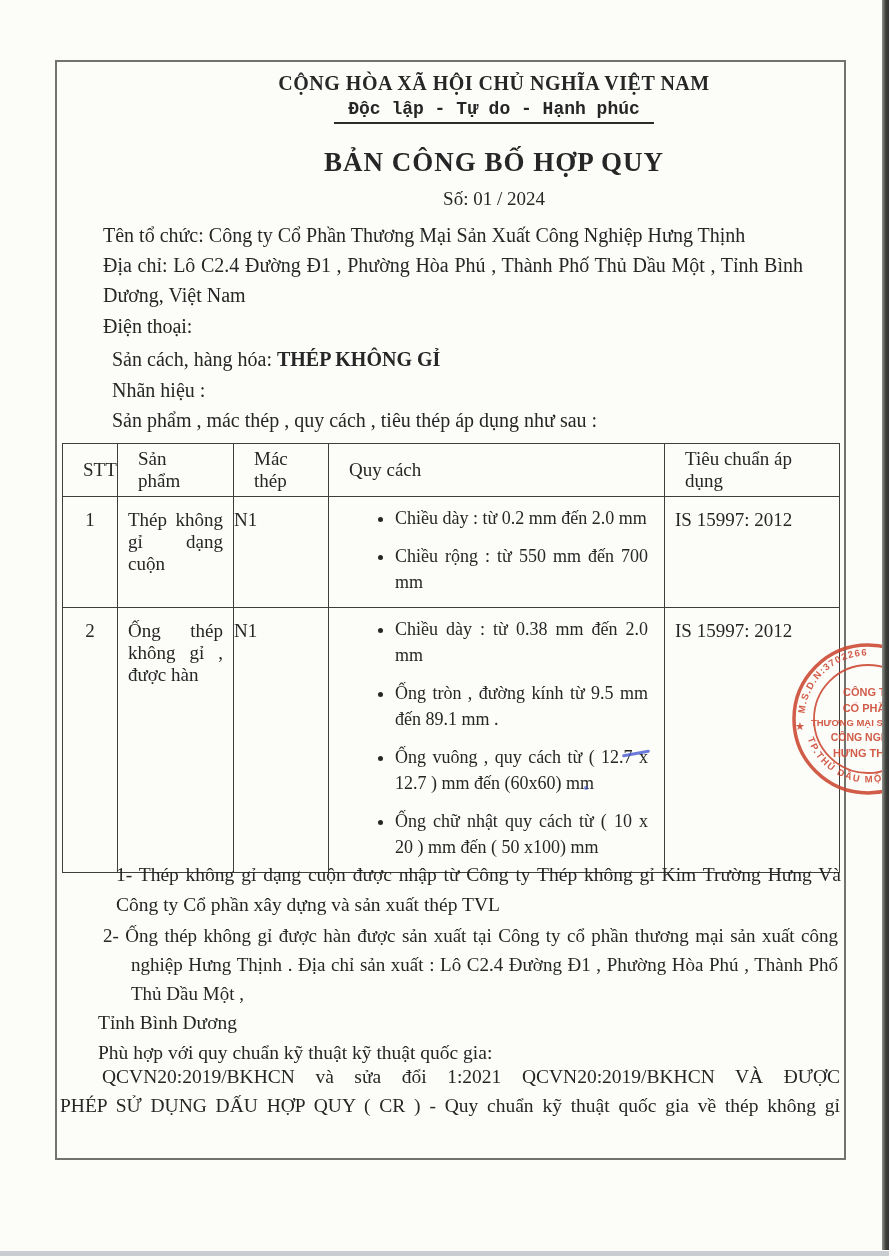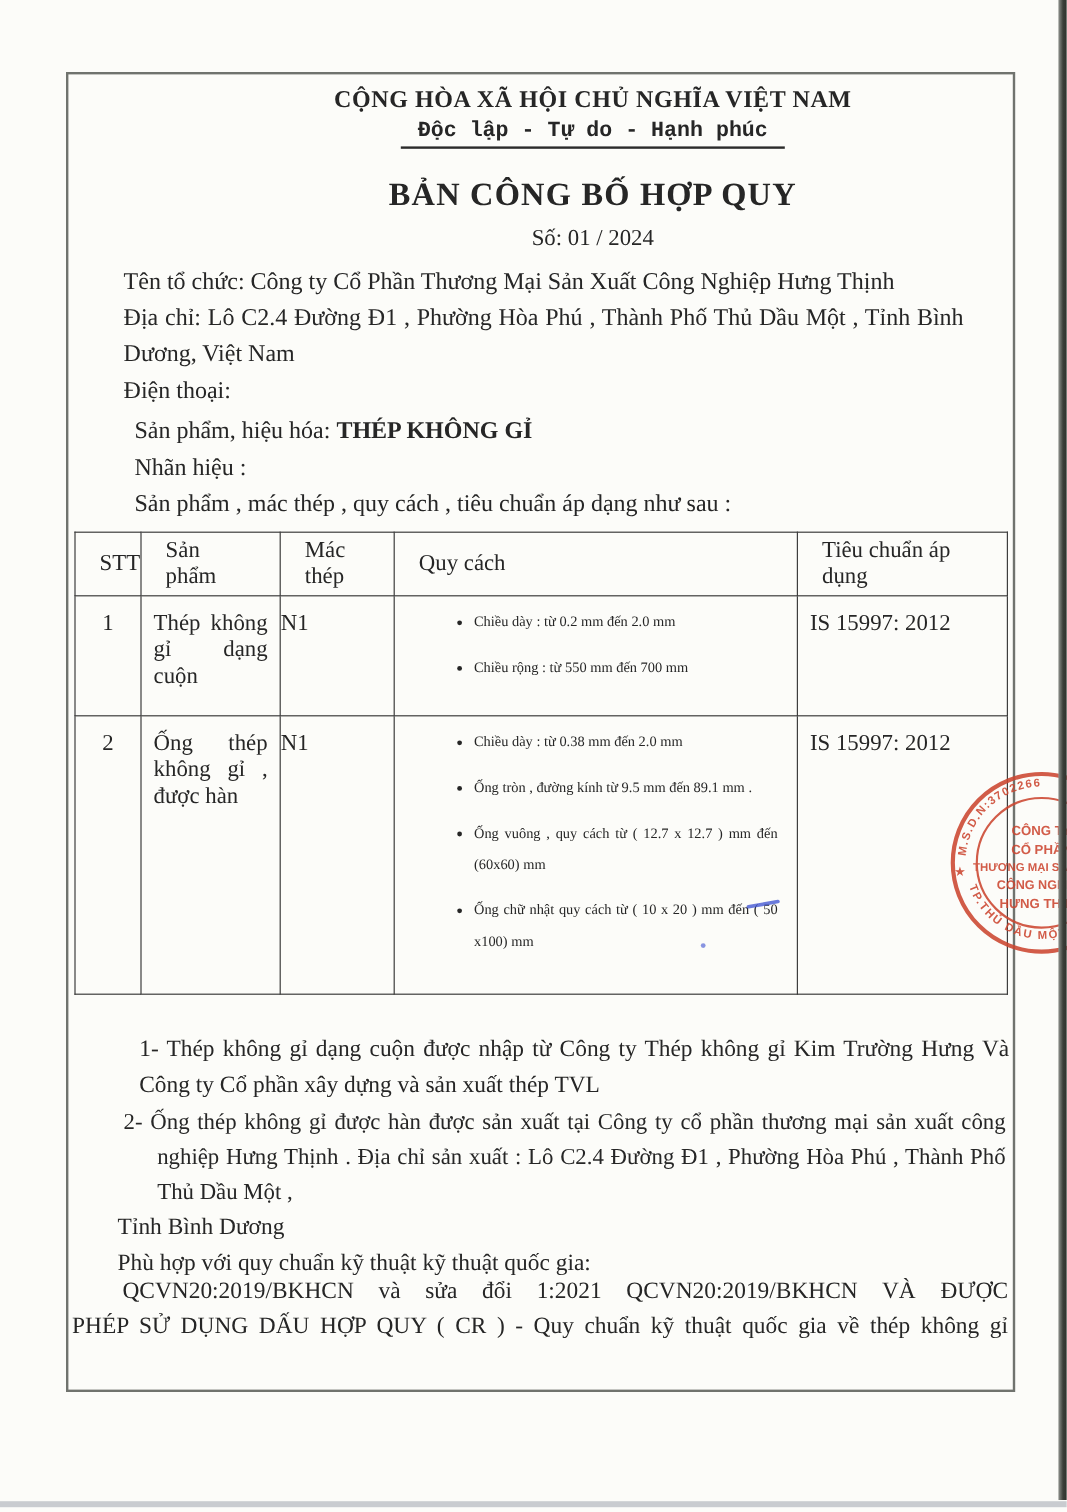--- a/index.html
+++ b/index.html
@@ -52,21 +52,21 @@
   table.spec th {
     height:40px; font-weight:normal; text-align:left;
     padding:4px 20px; vertical-align:middle;
   }
   th.c-stt, td.c-stt { text-align:center; }
   td.c-stt { padding-top:12px; }
   td.c-sp  { padding:12px 10px 0 10px; text-align:justify; }
   td.c-mt  { text-align:left; padding-top:12px; }
   td.c-qc  { padding:0 14px 0 0; }
   td.c-qc ul { margin:6px 0 0 0; padding-left:66px; }
-  td.c-qc li { margin:8px 0 12px 0; line-height:26px; font-size:12px; text-align:justify; padding-right:2px; }
+  td.c-qc li { margin:8px 0 12px 0; line-height:26px; font-size:18px; text-align:justify; padding-right:2px; }
   td.c-tc  { padding:12px 6px 0 10px; }
   tr.r1 { height:100px; }
   tr.r2 { height:232px; }
 
   .note { font-size:19.5px; line-height:30px; z-index:3; }
   .note1 { left:116px; top:860px; width:725px; text-align:justify; }
   .note2 { left:103px; top:921px; width:735px; text-align:justify;
            padding-left:28px; text-indent:-28px; font-size:19px; line-height:29px; }
   .province { left:98px; top:1008px; }
   .conf-intro { left:98px; top:1038px; }
@@ -98,24 +98,24 @@
 <div class="abs centered motto-wrap">
   <span class="motto">Độc lập - Tự do - Hạnh phúc</span>
 </div>
 <div class="abs centered doc-title">BẢN CÔNG BỐ HỢP QUY</div>
 <div class="abs centered doc-number">Số: 01 / 2024</div>
 
 <div class="abs info-line org">Tên tổ chức: Công ty Cổ Phần Thương Mại Sản Xuất Công Nghiệp Hưng Thịnh</div>
 <div class="abs info-line address">Địa chỉ: Lô C2.4 Đường Đ1 , Phường Hòa Phú , Thành Phố Thủ Dầu Một , Tỉnh Bình Dương, Việt Nam</div>
 <div class="abs info-line phone">Điện thoại:</div>
 <div class="abs info-line product">
-  <span>Sản phẩm, hiệu hóa: </span><b>THÉP KHÔNG GỈ</b>
+  <span>Sản cách, hàng hóa: </span><b>THÉP KHÔNG GỈ</b>
 </div>
 <div class="abs info-line brand">Nhãn hiệu :</div>
-<div class="abs info-line intro">Sản phẩm , mác thép , quy cách , tiêu chuẩn áp dạng như sau :</div>
+<div class="abs info-line intro">Sản phẩm , mác thép , quy cách , tiêu thép áp dụng như sau :</div>
 
 <table class="spec">
   <colgroup>
     <col style="width:55px">
       <col style="width:116px">
       <col style="width:95px">
       <col style="width:336px">
       <col style="width:175px">
   </colgroup>
   <thead>

